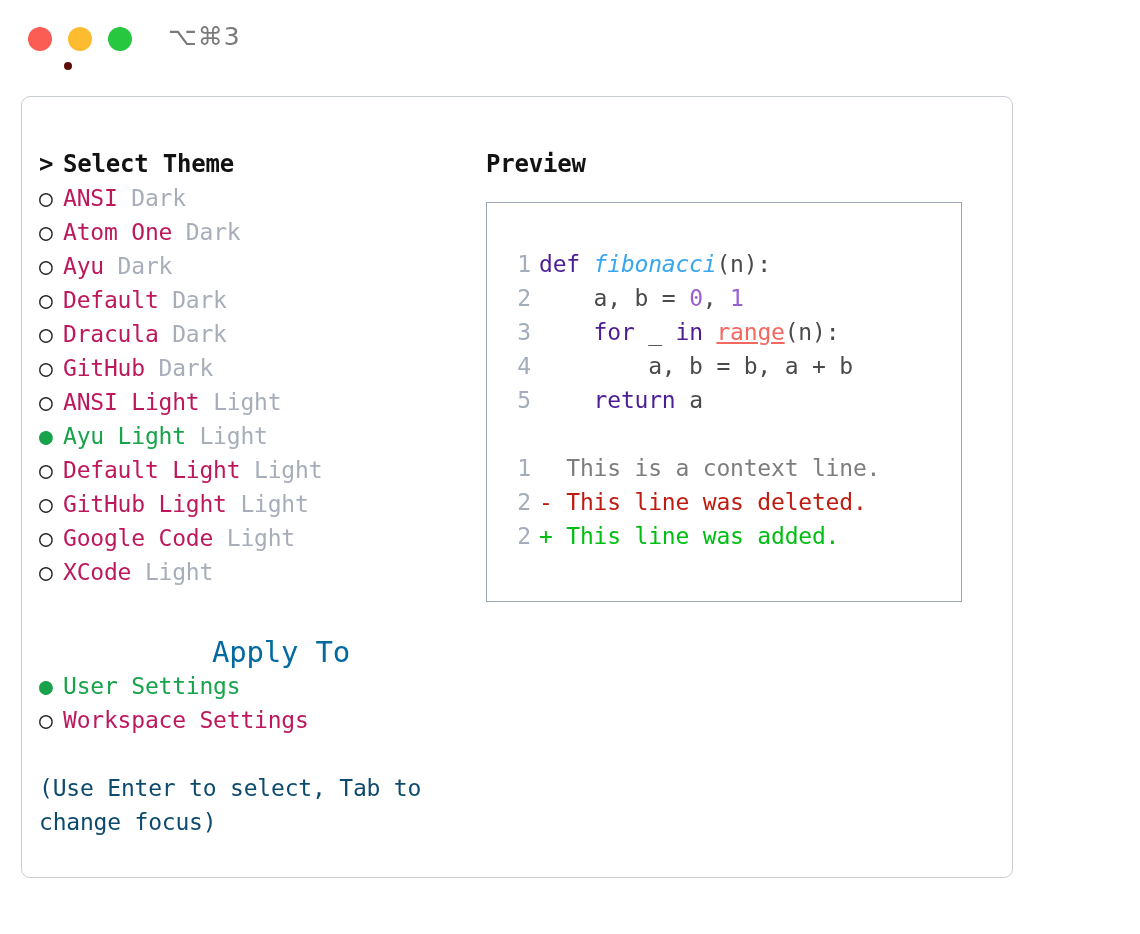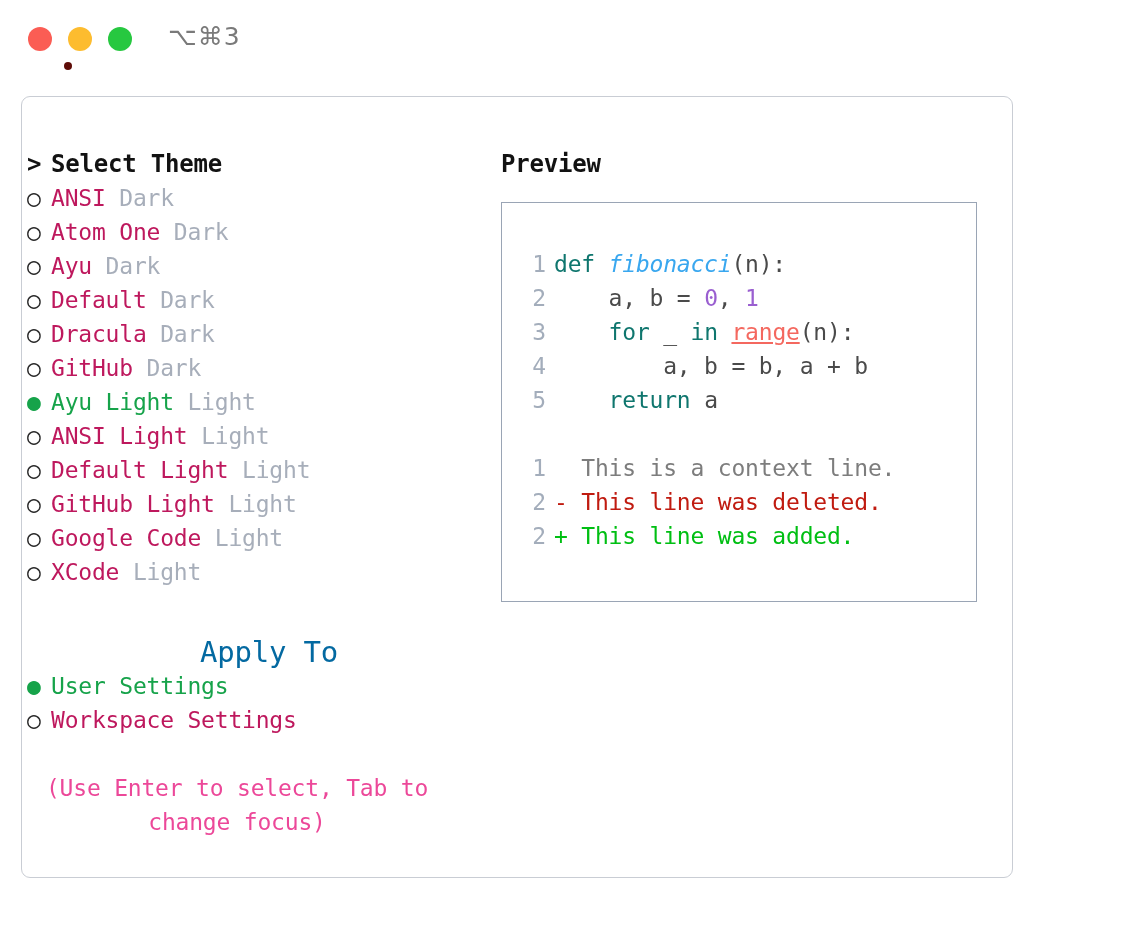--- a/index.html
+++ b/index.html
@@ -61,21 +61,21 @@
     width: 992px; height: 782px;
     border: 1.6px solid #c9cdd4;
     border-radius: 9px;
     box-sizing: border-box;
     background: #ffffff;
   }
 
   
   .left-col {
     position: absolute;
-    left: 5px; top: 50px;
+    left: 17px; top: 50px;
     width: 460px;
   }
   .section-head {
     font-size: 24px;
     font-weight: bold;
     color: #121212;
     height: 34px;
     line-height: 34px;
     white-space: nowrap;
     letter-spacing: -0.2px;
@@ -113,30 +113,29 @@
     text-align: center;
   }
   .group-head .caret { display: inline-block; width: 24px; }
 
   .spacer-lg { height: 46px; }
   .spacer-md { height: 34px; }
 
   .hint {
     font-size: 23px;
     line-height: 34px;
-    color: #ec4899;
+    color: #0c4a6e;
     width: 420px;
     letter-spacing: -0.2px;
-    text-align: center;
   }
 
   
   .right-col {
     position: absolute;
-    left: 479px; top: 50px;
+    left: 464px; top: 50px;
     width: 490px;
   }
   .preview-title {
     font-size: 24px;
     font-weight: bold;
     color: #121212;
     height: 34px;
     line-height: 34px;
     letter-spacing: -0.2px;
   }
@@ -156,21 +155,21 @@
     white-space: pre;
     letter-spacing: -0.2px;
   }
   .ln {
     display: inline-block;
     width: 26px;
     color: #a3adbb;
     text-align: right;
     margin-right: 8px;
   }
-  .kw    { color: #0f766e; }
+  .kw    { color: #4c1d95; }
   .fn    { color: #39a7ef; font-style: italic; }
   .num   { color: #9a5fd0; }
   .bi    { color: #f4685f; text-decoration: underline; }
   .plain { color: #4a4a4a; }
   .ctx   { color: #7d7d7d; }
   .del   { color: #c01b10; }
   .add   { color: #00bf13; }
   .blank-line { height: 34px; }
 </style>
 </head>
@@ -193,22 +192,22 @@
 
       <div class="section-head"><span class="caret">&gt;</span><span>Select Theme</span></div>
 
       <div id="theme-options">
           <div class="opt-row"><span class="bullet off">○</span><span class="opt-label">ANSI</span><span class="opt-tag"> Dark</span></div>
           <div class="opt-row"><span class="bullet off">○</span><span class="opt-label">Atom One</span><span class="opt-tag"> Dark</span></div>
           <div class="opt-row"><span class="bullet off">○</span><span class="opt-label">Ayu</span><span class="opt-tag"> Dark</span></div>
           <div class="opt-row"><span class="bullet off">○</span><span class="opt-label">Default</span><span class="opt-tag"> Dark</span></div>
           <div class="opt-row"><span class="bullet off">○</span><span class="opt-label">Dracula</span><span class="opt-tag"> Dark</span></div>
           <div class="opt-row"><span class="bullet off">○</span><span class="opt-label">GitHub</span><span class="opt-tag"> Dark</span></div>
+          <div class="opt-row"><span class="bullet off">○</span><span class="opt-label">ANSI Light</span><span class="opt-tag"> Light</span></div>
           <div class="opt-row selected"><span class="bullet on">●</span><span class="opt-label">Ayu Light</span><span class="opt-tag"> Light</span></div>
-          <div class="opt-row"><span class="bullet off">○</span><span class="opt-label">ANSI Light</span><span class="opt-tag"> Light</span></div>
           <div class="opt-row"><span class="bullet off">○</span><span class="opt-label">Default Light</span><span class="opt-tag"> Light</span></div>
           <div class="opt-row"><span class="bullet off">○</span><span class="opt-label">GitHub Light</span><span class="opt-tag"> Light</span></div>
           <div class="opt-row"><span class="bullet off">○</span><span class="opt-label">Google Code</span><span class="opt-tag"> Light</span></div>
           <div class="opt-row"><span class="bullet off">○</span><span class="opt-label">XCode</span><span class="opt-tag"> Light</span></div>
         </div>
 
       <div class="spacer-lg"></div>
 
       <div class="group-head"><span class="caret"></span><span>Apply To</span></div>
 

